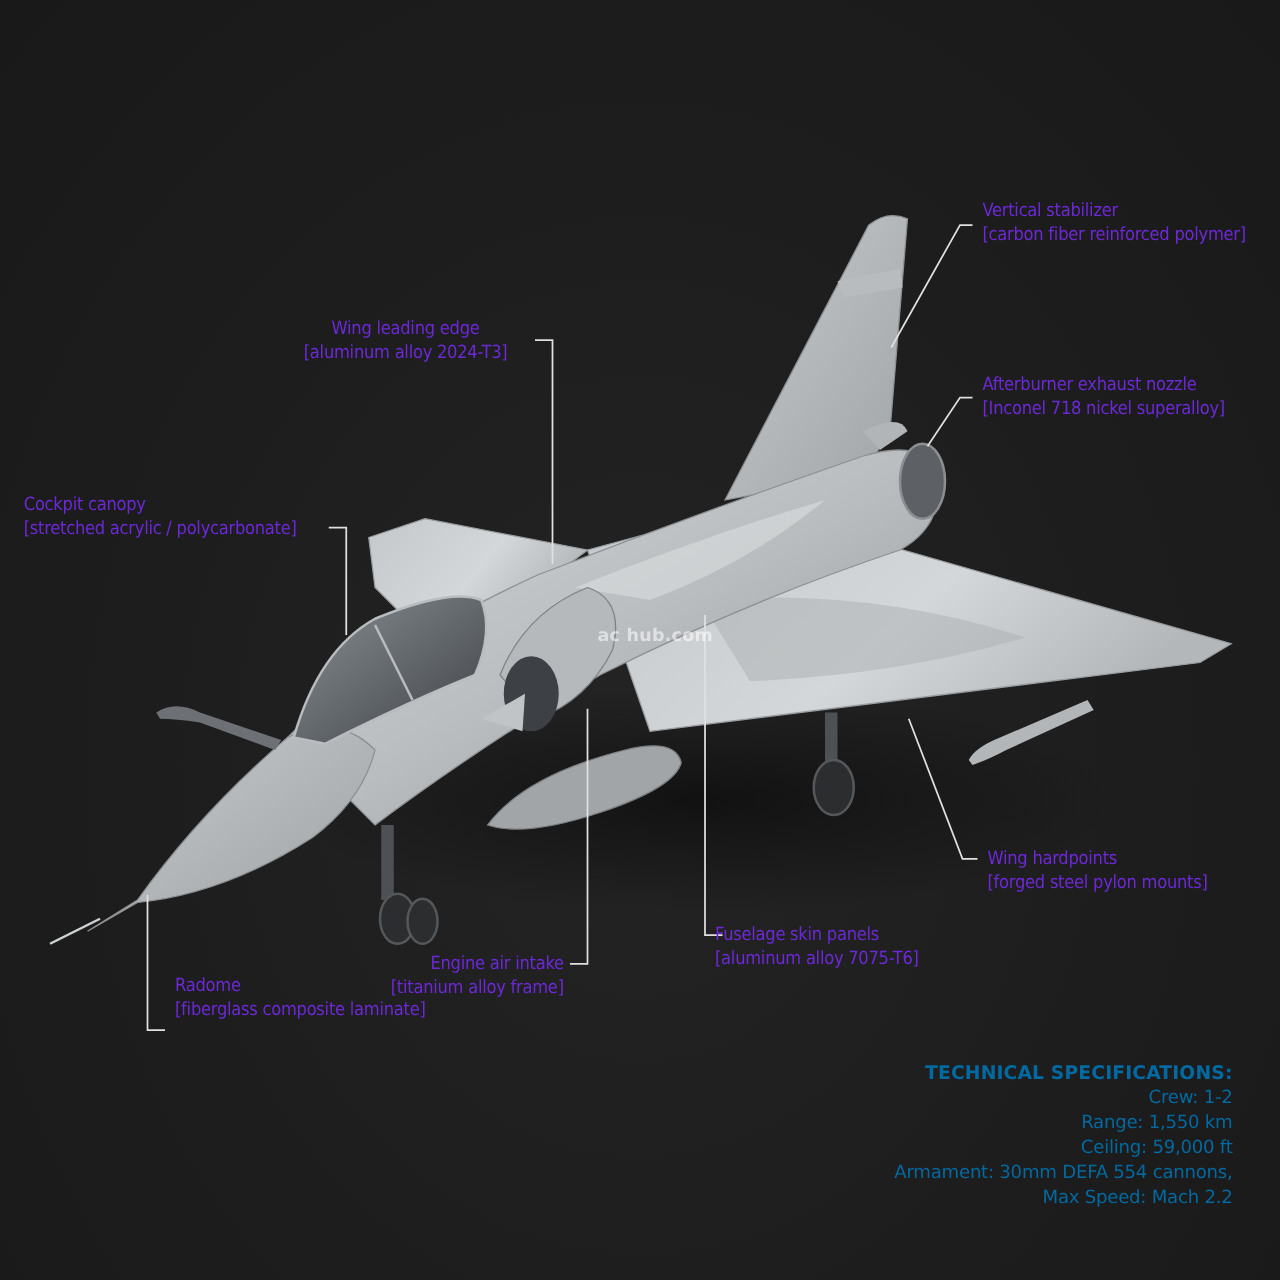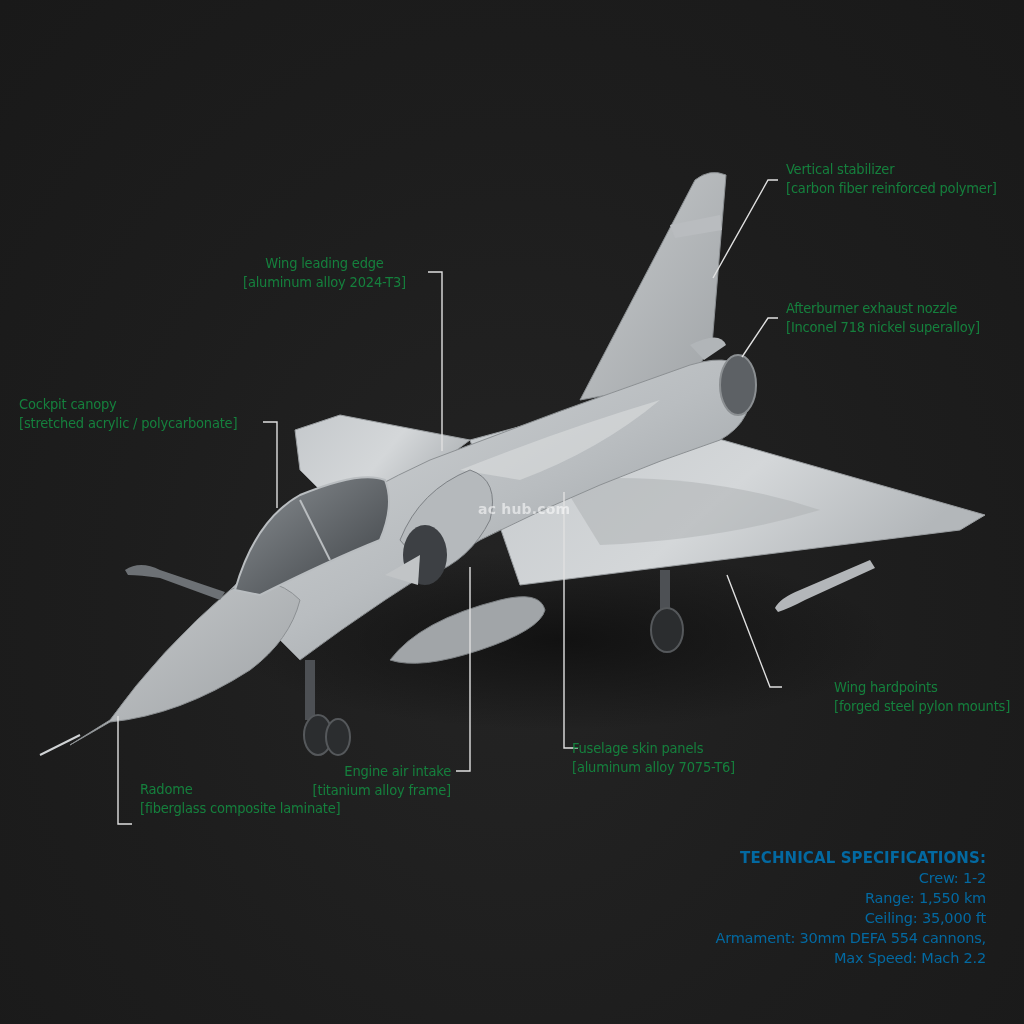--- a/index.html
+++ b/index.html
@@ -9,21 +9,21 @@
     font-family: "DejaVu Sans", "Liberation Sans", sans-serif;
     color: #e6e6e6;
     position: relative;
   }
   #stage { position: absolute; left: 0; top: 0; width: 1024px; height: 1024px; }
   svg.art { position: absolute; left: 0; top: 0; }
   .callout {
     position: absolute;
     font-size: 14.5px;
     line-height: 19px;
-    color: #15803d;
+    color: #6d28d9;
     letter-spacing: -0.2px;
     white-space: nowrap;
     font-stretch: condensed;
   }
   .callout .name, .callout .mat { display: block; }
   .callout.right-align { text-align: right; }
   .specs {
     position: absolute;
     right: 38px; top: 848px;
     text-align: right;
@@ -150,21 +150,21 @@
   <div class="callout" style="left:786px; top:299px;">
     <span class="name">Afterburner exhaust nozzle</span>
     <span class="mat">[Inconel 718 nickel superalloy]</span>
   </div>
 
   <div class="callout" style="left:19px; top:395px;">
     <span class="name">Cockpit canopy</span>
     <span class="mat">[stretched acrylic / polycarbonate]</span>
   </div>
 
-  <div class="callout" style="left:790px; top:678px;margin-left:44px;">
+  <div class="callout" style="left:790px; top:678px;">
     <span class="name">Wing hardpoints</span>
     <span class="mat">[forged steel pylon mounts]</span>
   </div>
 
   <div class="callout" style="left:572px; top:739px;">
     <span class="name">Fuselage skin panels</span>
     <span class="mat">[aluminum alloy 7075-T6]</span>
   </div>
 
   <div class="callout right-align" style="right:573px; top:762px;">
@@ -174,17 +174,17 @@
 
   <div class="callout" style="left:140px; top:780px;">
     <span class="name">Radome</span>
     <span class="mat">[fiberglass composite laminate]</span>
   </div>
 
   <div class="specs">
     <span class="line title">TECHNICAL SPECIFICATIONS:</span>
     <span class="line">Crew: 1-2</span>
     <span class="line">Range: 1,550 km</span>
-    <span class="line">Ceiling: 35,000 ft</span>
+    <span class="line">Ceiling: 59,000 ft</span>
     <span class="line">Armament: 30mm DEFA 554 cannons,</span>
     <span class="line">Max Speed: Mach 2.2</span>
   </div>
 </div>
 
 </body></html>

